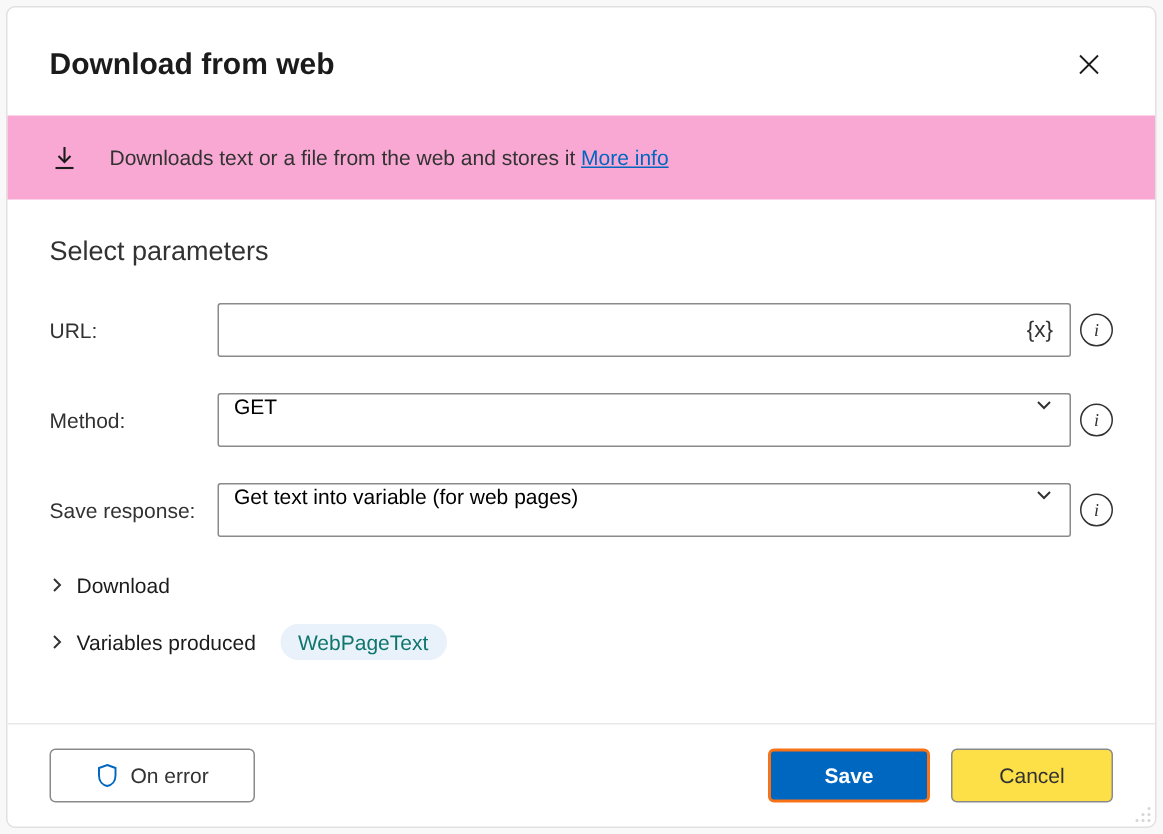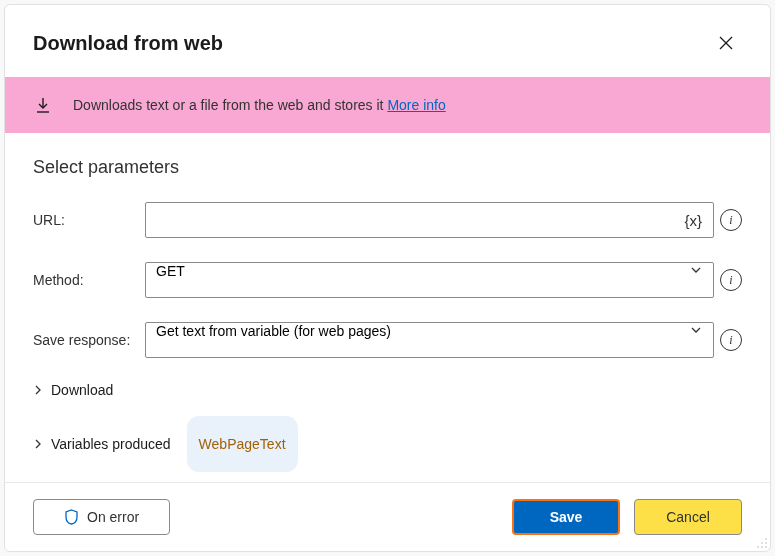--- a/index.html
+++ b/index.html
@@ -146,22 +146,22 @@
       margin: 18px 0;
       cursor: pointer;
     }
     .expand-caret {
       width: 10px;
       display: flex;
       align-items: center;
     }
     .var-chip {
       background: #e9f1fb;
-      color: #a16207;
-      padding: 20px 12px;
+      color: #0f766e;
+      padding: 4px 12px;
       border-radius: 12px;
       font-size: 14px;
       margin-left: 8px;
     }
     .footer {
       border-top: 1px solid #e8e8e8;
       padding: 16px 28px;
       display: flex;
       justify-content: space-between;
       align-items: center;
@@ -260,21 +260,21 @@
           </svg>
         </div>
       </div>
       <div class="info-btn">i</div>
     </div>
 
     <div class="form-row">
       <div class="form-label">Save response:</div>
       <div class="field-wrap">
         <div class="select-input">
-          <span>Get text from variable (for web pages)</span>
+          <span>Get text into variable (for web pages)</span>
           <svg class="chevron" width="14" height="14" viewBox="0 0 14 14">
             <polyline points="3,5 7,9 11,5" fill="none" stroke="#323232" stroke-width="1.3"></polyline>
           </svg>
         </div>
       </div>
       <div class="info-btn">i</div>
     </div>
 
     <div class="expand-row">
       <span class="expand-caret">

